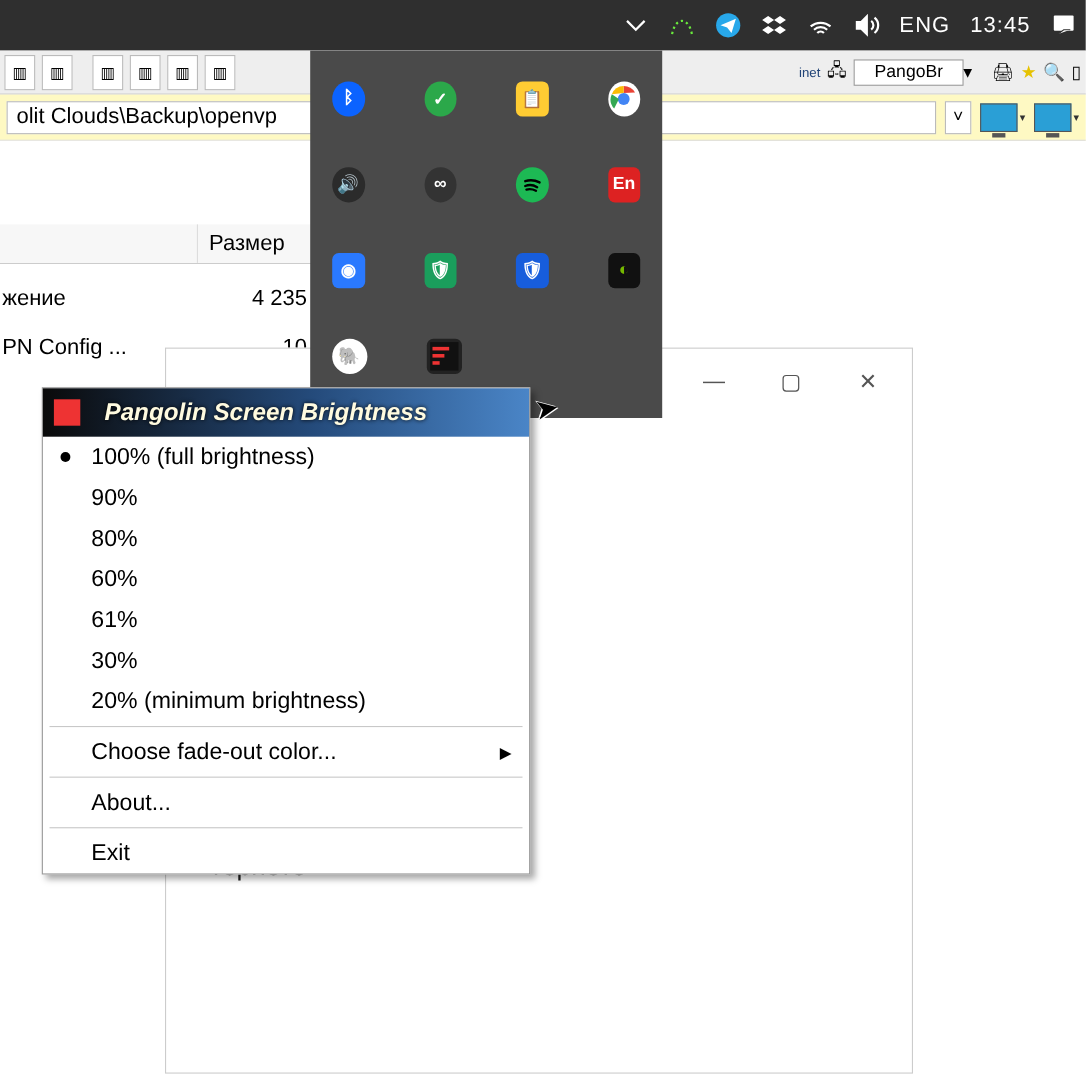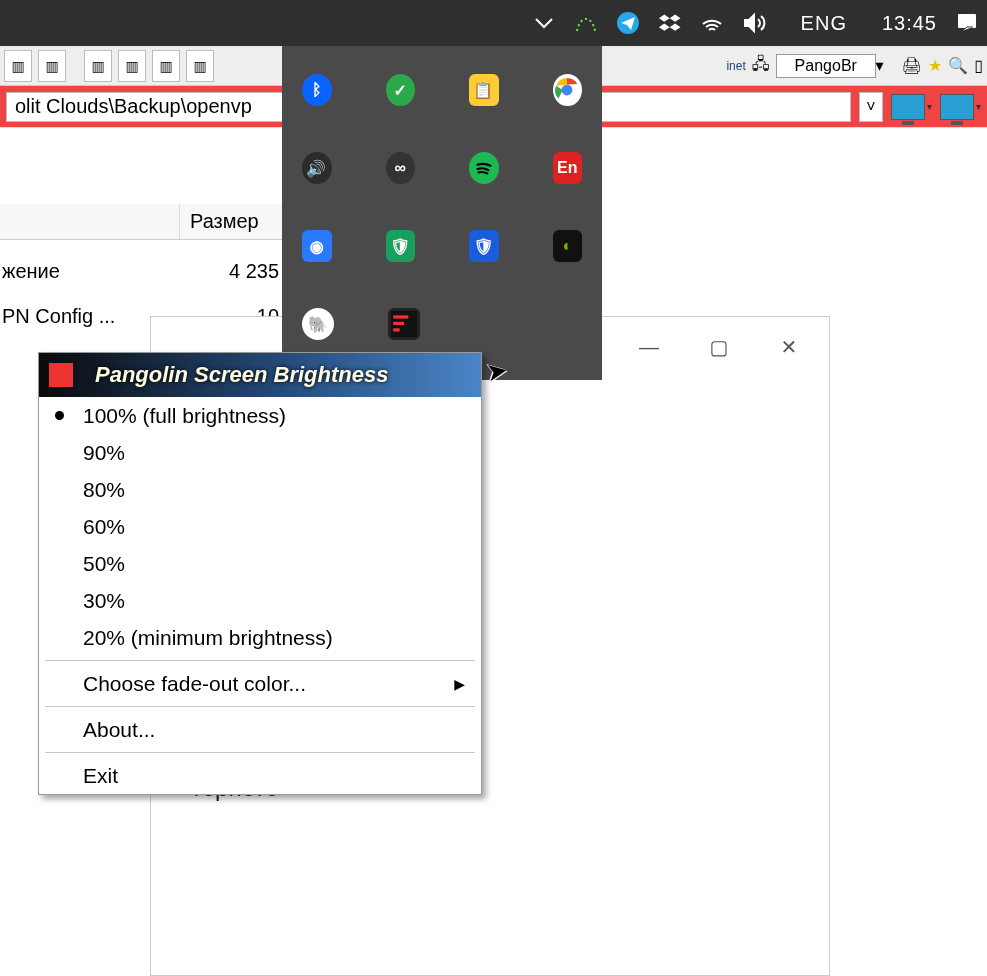--- a/index.html
+++ b/index.html
@@ -1,29 +1,29 @@
 <!DOCTYPE html>
 <html><head>
 <meta charset="utf-8">
 <style>
   * { box-sizing: border-box; }
   html, body { margin: 0; padding: 0; width: 987px; height: 976px; font-family: "Segoe UI", Tahoma, sans-serif; background: #fff; color: #000; overflow: hidden; }
   
   .taskbar { position: absolute; top: 0; left: 0; right: 0; height: 46px; background: #2f2f2f; display: flex; justify-content: flex-end; align-items: center; padding-right: 8px; gap: 18px; color: #fff; font-size: 20px; }
   .taskbar .ic { width: 24px; height: 24px; display: flex; align-items: center; justify-content: center; }
   .taskbar .ic svg { width: 24px; height: 24px; }
-  .taskbar .clock, .taskbar .lang { font-size: 20px; letter-spacing: 1px; margin-left: 17px; }
+  .taskbar .clock, .taskbar .lang { font-size: 20px; letter-spacing: 1px; }
   
   .fm-toolbar { position: absolute; top: 46px; left: 0; right: 0; height: 40px; background: #eee; border-bottom: 1px solid #ccc; display: flex; align-items: center; padding: 0 4px; gap: 6px; }
   .fm-tool { width: 28px; height: 32px; background: #fff; border: 1px solid #bbb; display: flex; align-items: center; justify-content: center; font-size: 14px; }
   .fm-tool.sep { width: 6px; border: none; background: transparent; }
   .fm-font { flex: 0 0 120px; display: flex; align-items: center; }
   .fm-font input { width: 100px; height: 24px; border: 1px solid #999; font-size: 16px; padding: 0 18px; }
   
-  .addr-row { position: absolute; top: 86px; left: 0; right: 0; height: 42px; background: #ef4444; display: flex; align-items: center; padding: 0 6px; gap: 8px; border-bottom: 1px solid #ddd; }
+  .addr-row { position: absolute; top: 86px; left: 0; right: 0; height: 42px; background: #fef9c3; display: flex; align-items: center; padding: 0 6px; gap: 8px; border-bottom: 1px solid #ddd; }
   .addr-path { flex: 1; height: 30px; border: 1px solid #bbb; background: #fff; display: flex; align-items: center; padding: 0 8px; font-size: 20px; }
   .addr-drop { width: 24px; height: 30px; display: flex; align-items: center; justify-content: center; border: 1px solid #bbb; background: #fff; }
   .monitor-ic { width: 34px; height: 26px; background: #2a9fd6; border: 1px solid #555; position: relative; }
   .monitor-ic::after { content: ""; position: absolute; left: 10px; right: 10px; bottom: -6px; height: 4px; background: #555; }
   .monitor-wrap { display: flex; align-items: center; gap: 2px; }
   .monitor-wrap .tri { font-size: 10px; color: #333; }
   
   .file-pane { position: absolute; top: 128px; left: 0; width: 300px; bottom: 0; background: #fff; padding: 6px 0 0 0; }
   .file-header { display: flex; border-bottom: 1px solid #ccc; font-size: 20px; }
   .file-header .col { padding: 6px 10px; border-right: 1px solid #ddd; background: #f7f7f7; }
@@ -239,21 +239,21 @@
   <div class="item">
       <span>90%</span>
     </div>
   <div class="item">
       <span>80%</span>
     </div>
   <div class="item">
       <span>60%</span>
     </div>
   <div class="item">
-      <span>50%</span>
+      <span>61%</span>
     </div>
   <div class="item">
       <span>30%</span>
     </div>
   <div class="item">
       <span>20% (minimum brightness)</span>
     </div>
   <div class="sep"></div>
   <div class="item">
     <span>Choose fade-out color...</span>

